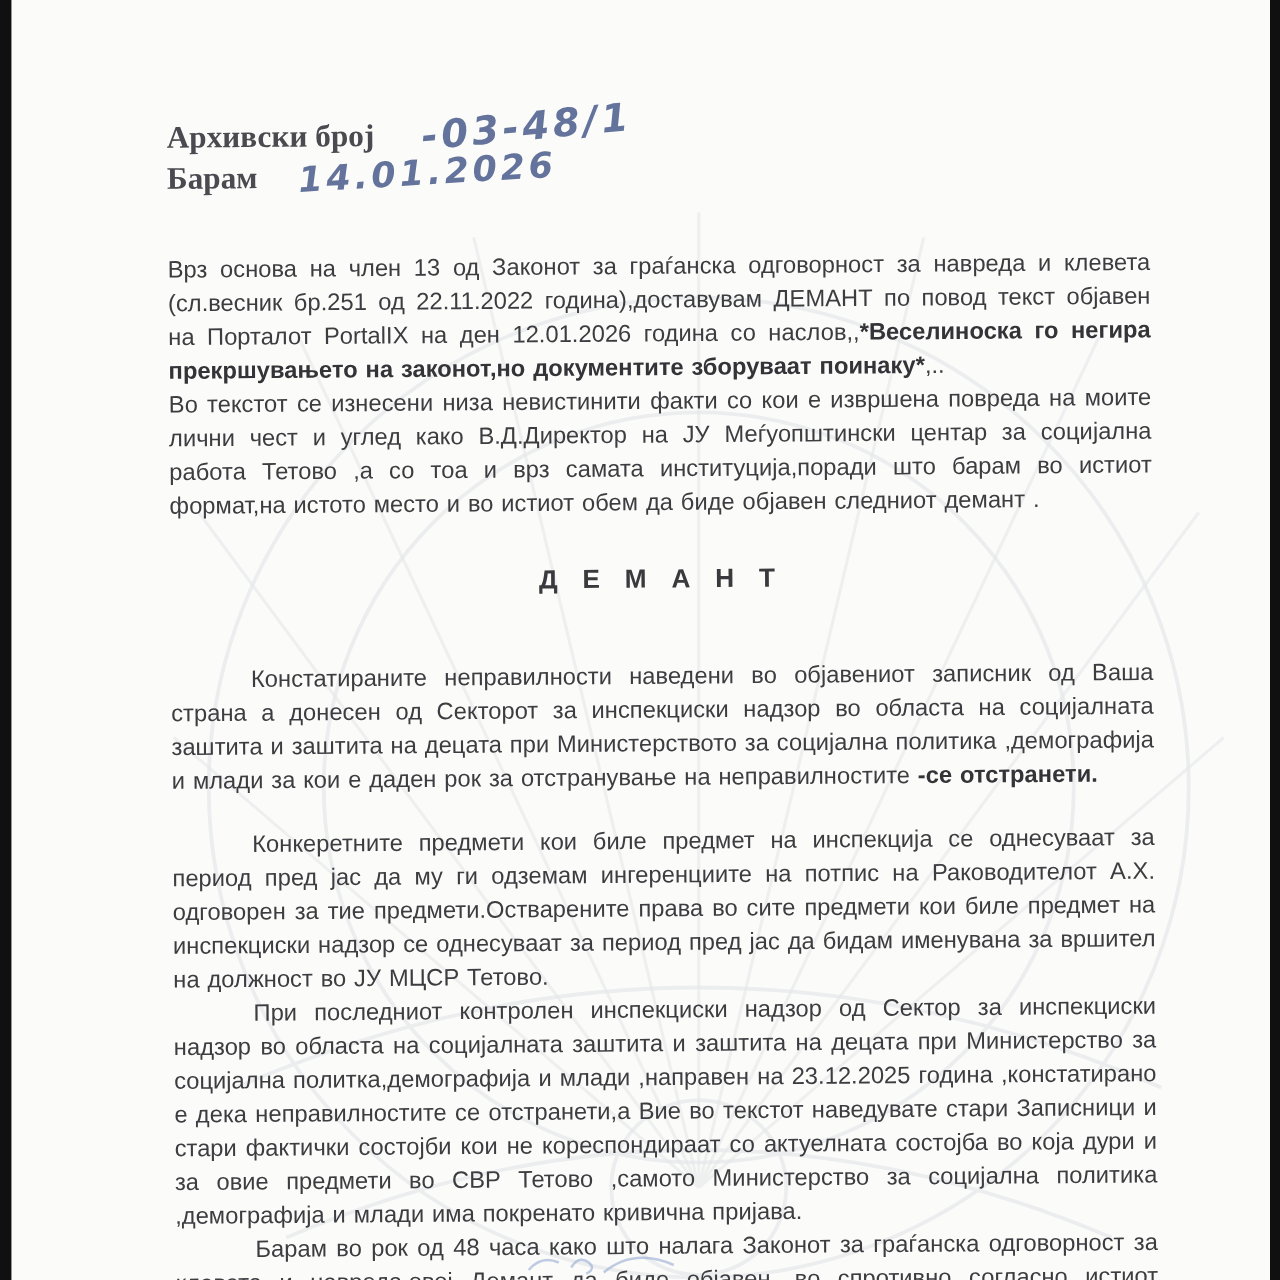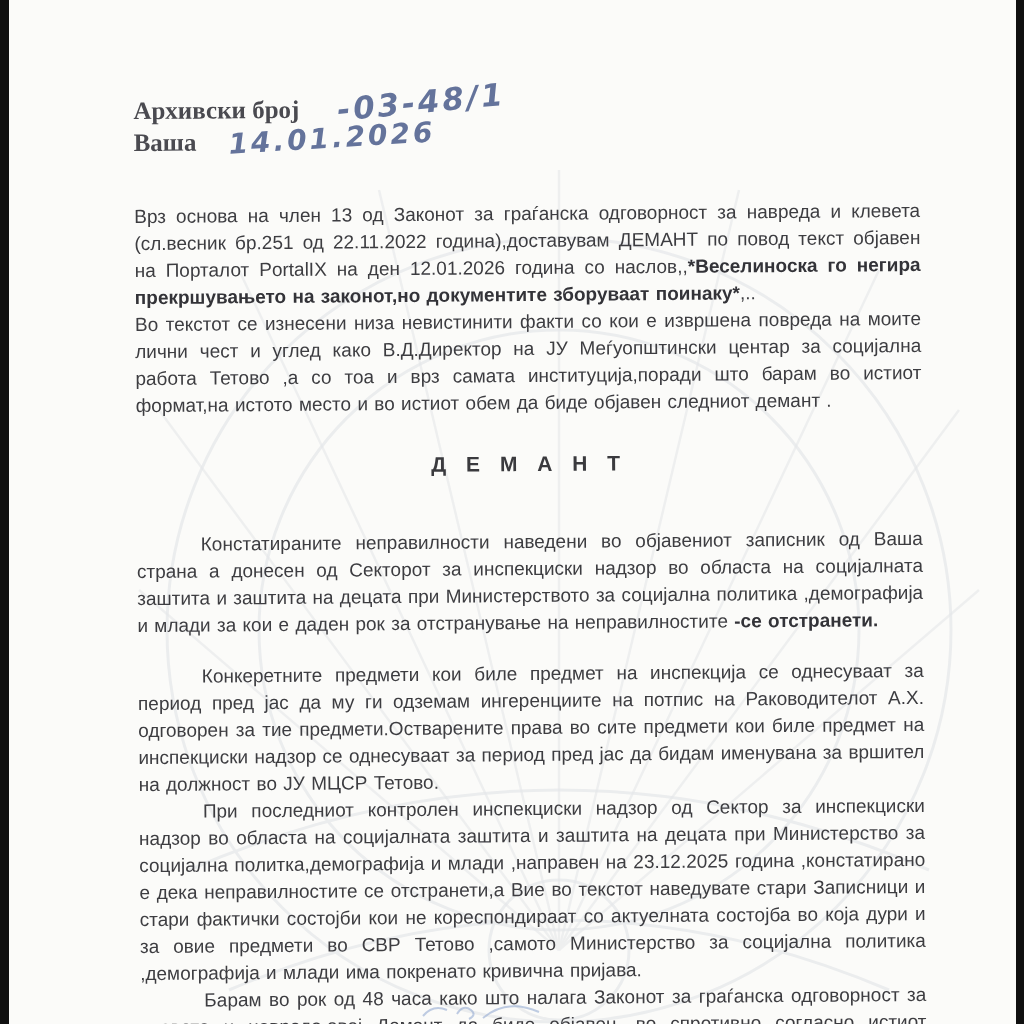--- a/index.html
+++ b/index.html
@@ -99,21 +99,21 @@
     </g>
   </svg>
 
   <div class="content">
 
     <div class="hdr-line">
       <span>Архивски број</span>
       <span class="hand archno">-03-48/1</span>
     </div>
     <div class="hdr-line">
-      <span>Ваша</span>
+      <span>Барам</span>
       <span class="hand dateval">14.01.2026</span>
     </div>
 
     <div class="para intro">
       <span>Врз основа на член 13 од Законот за граѓанска одговорност за навреда и клевета (сл.весник  бр.251 од 22.11.2022 година),доставувам  ДЕМАНТ  по повод текст објавен на Порталот PortalIX на ден 12.01.2026 година со наслов,,</span><span class="b">*Веселиноска го негира прекршувањето на законот,но документите зборуваат поинаку*</span><span>,..</span>
     </div>
 
     <div class="para">
       <span>Во текстот се изнесени низа невистинити факти со кои е извршена повреда на моите лични чест и углед како  В.Д.Директор на ЈУ Меѓуопштински центар за социјална работа Тетово ,а со тоа и врз самата институција,поради што барам во истиот формат,на истото место и во истиот обем да биде објавен следниот демант  .</span>
     </div>

